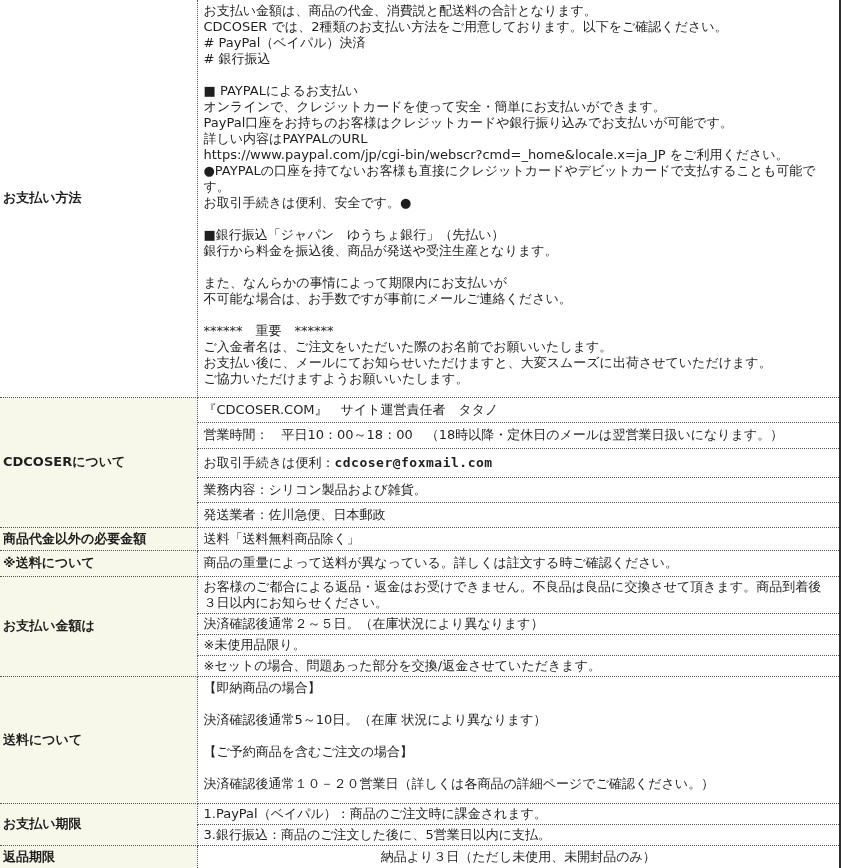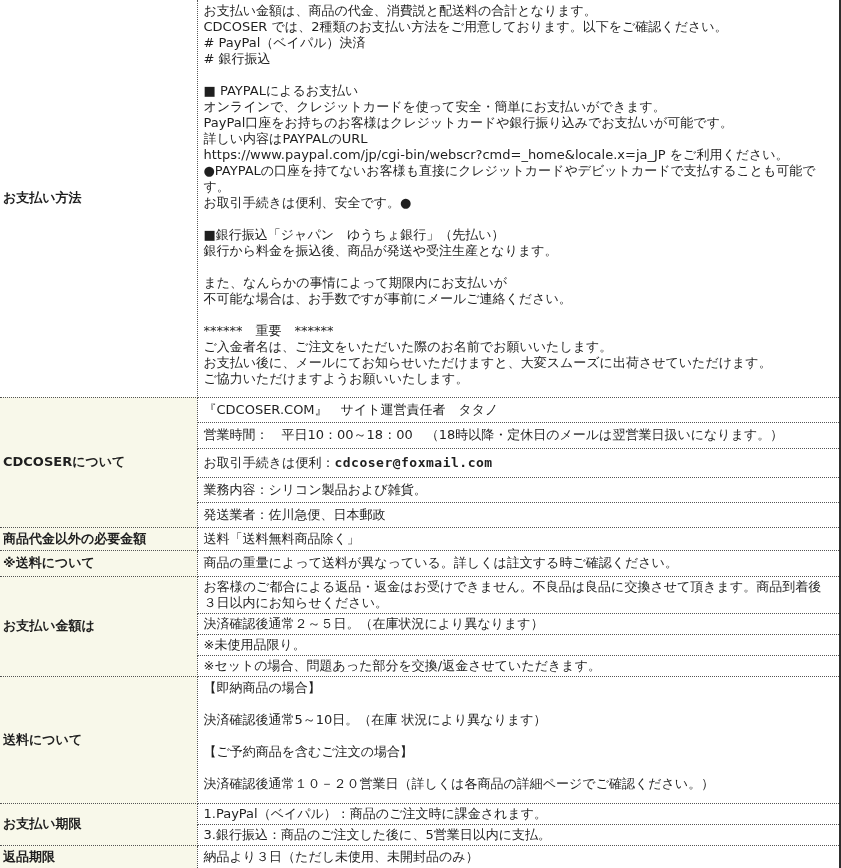--- a/index.html
+++ b/index.html
@@ -46,21 +46,21 @@
   }
   .h-tall  { height: 397px; }
   .h25 { height: 25px; }
   .h26 { height: 26px; }
   .h29 { height: 29px; }
   .h23 { height: 23px; }
   .h35 { height: 35px; padding-top: 1px; padding-bottom: 1px; }
   .h17 { height: 17px; padding-top: 0; padding-bottom: 0; }
   .h16 { height: 16px; padding-top: 0; padding-bottom: 0; }
   .h14 { height: 14px; padding-top: 0; padding-bottom: 0; }
-  .h24 { height: 24px; }
+  .h24 { height: 24px; text-align: center; }
   .h127 { height: 127px; }
   .bold { font-weight: bold; margin-top: 16px; }
   .email { font-family: "DejaVu Sans Mono", "Liberation Mono", monospace; letter-spacing: 0.5px; }
 </style>
 </head>
 <body>
 
 <table class="info-table">
   <colgroup>
     <col class="hdr-col">

